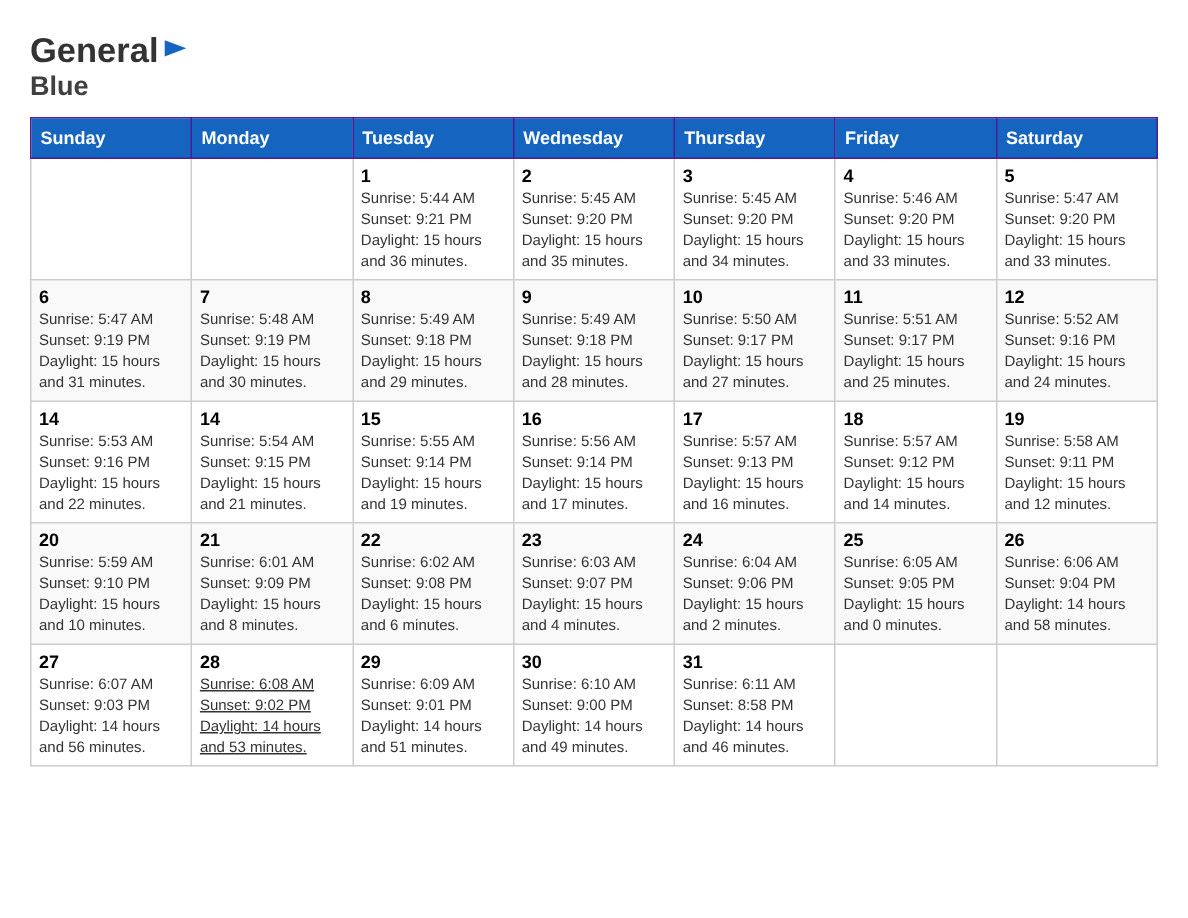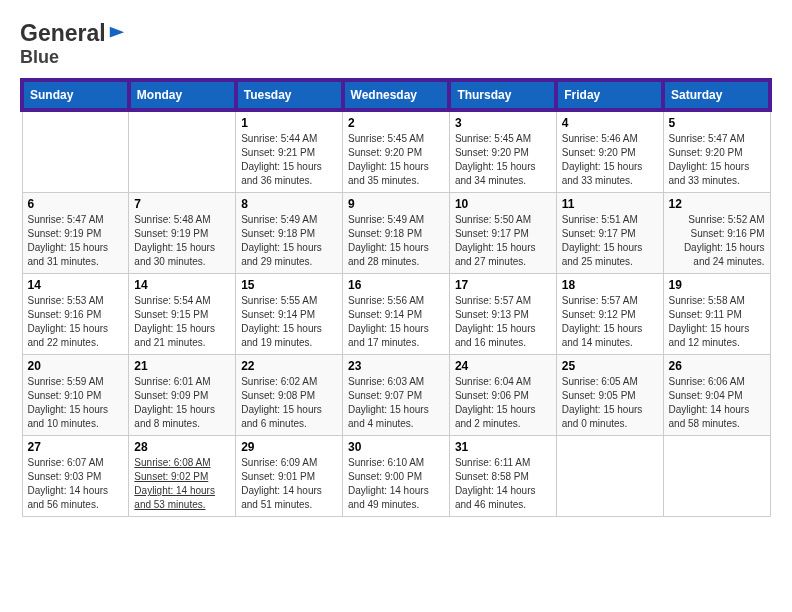--- a/index.html
+++ b/index.html
@@ -43,21 +43,21 @@
       border-collapse: collapse;
       font-size: 11px;
     }
     thead tr th {
       background-color: #1565c0;
       color: #fff;
       text-align: left;
       padding: 6px 6px;
       font-size: 12px;
       font-weight: bold;
-      border: 4px solid #4c1d95;
+      border: 1px solid #4c1d95;
     }
     tbody tr td {
       vertical-align: top;
       border: 1px solid #ccc;
       padding: 4px 5px;
       height: 80px;
       width: calc(100% / 7);
       background: #fff;
     }
     tbody tr:nth-child(even) td {
@@ -189,21 +189,21 @@
         </td>
         <td>
           <span class="day-num">11</span>
           <div class="day-info" style="white-space: pre-line;">Sunrise: 5:51 AM
 Sunset: 9:17 PM
 Daylight: 15 hours
 and 25 minutes.</div>
         </td>
         <td>
           <span class="day-num">12</span>
-          <div class="day-info" style="white-space: pre-line; text-align: right;">Sunrise: 5:52 AM
+          <div class="day-info" style="white-space: pre-line;">Sunrise: 5:52 AM
 Sunset: 9:16 PM
 Daylight: 15 hours
 and 24 minutes.</div>
         </td>
       </tr>
       <tr>
         <td>
           <span class="day-num">14</span>
           <div class="day-info" style="white-space: pre-line;">Sunrise: 5:53 AM
 Sunset: 9:16 PM

